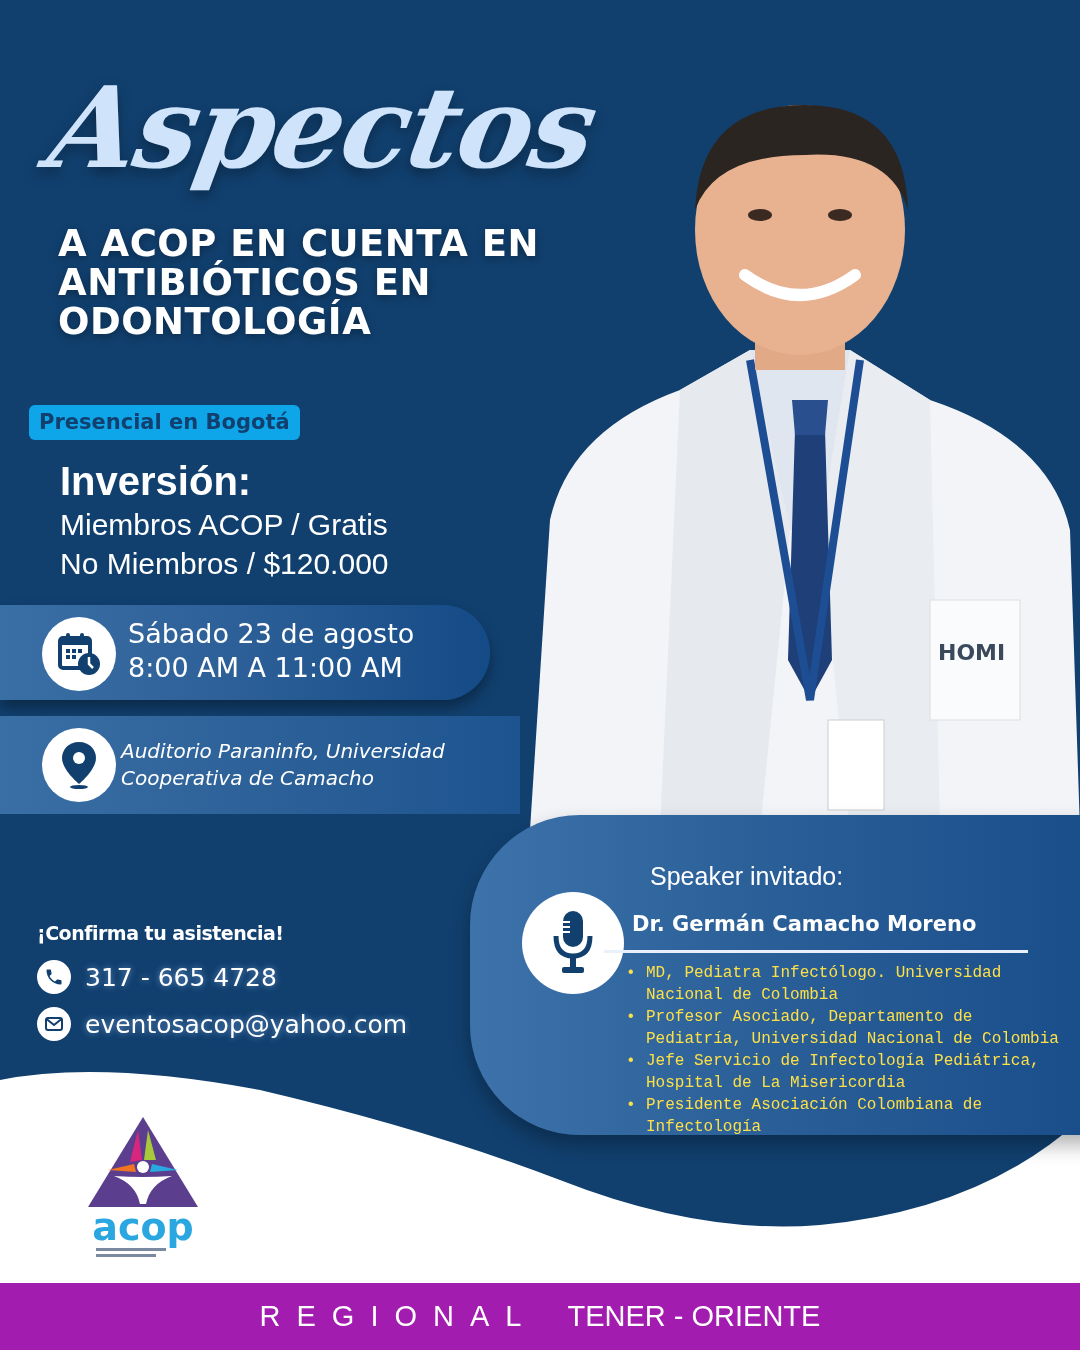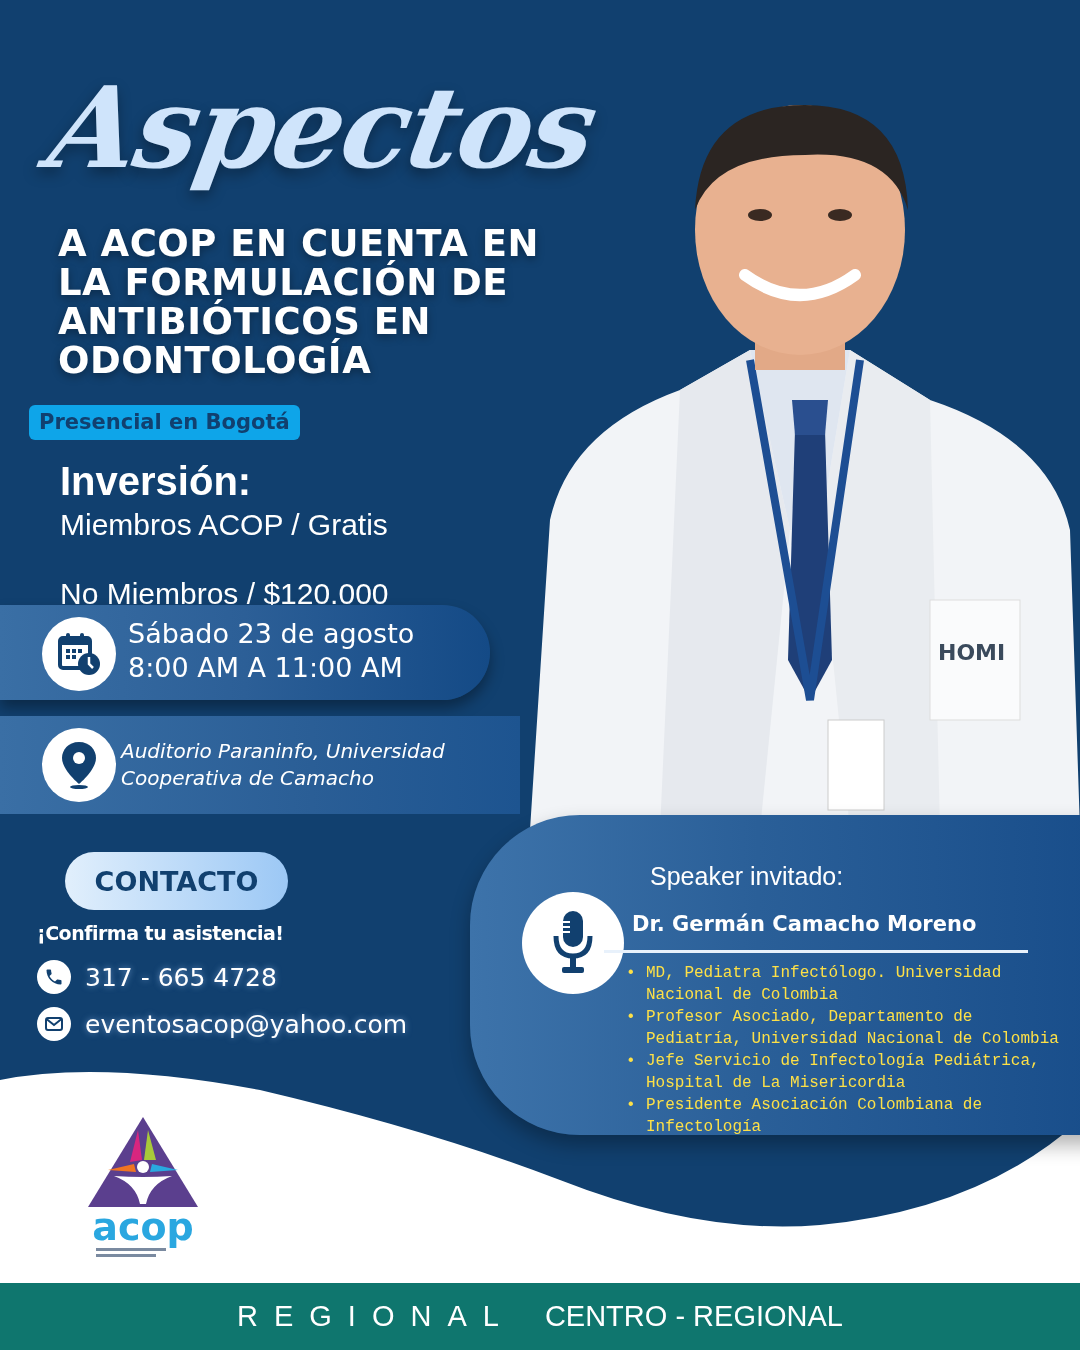--- a/index.html
+++ b/index.html
@@ -43,21 +43,21 @@
   .sp-name { position: absolute; left: 632px; top: 912px; color: #fff; font-family: "DejaVu Sans", sans-serif; font-weight: bold; font-size: 21px; }
   .sp-line { position: absolute; left: 604px; top: 950px; width: 424px; height: 3px; background: #e8f1fb; }
   .sp-list { position: absolute; left: 626px; top: 962px; width: 440px; list-style: none; color: #fde047; font-family: Liberation Mono, monospace; font-size: 16px; line-height: 22px; }
   .sp-list li { position: relative; padding-left: 20px; }
   .sp-list li::before { content: "•"; position: absolute; left: 0; top: 0; }
 
   .wave { position: absolute; left: 0; top: 1060px; width: 1080px; height: 230px; }
 
   .logo { position: absolute; left: 78px; top: 1112px; width: 130px; height: 150px; }
 
-  .footer { position: absolute; left: 0; top: 1283px; width: 1080px; height: 67px; background: #0f766e; display: flex; align-items: center; justify-content: center; color: #fff; font-size: 29px; font-family: "Liberation Sans", sans-serif; }
+  .footer { position: absolute; left: 0; top: 1283px; width: 1080px; height: 67px; background: #a21caf; display: flex; align-items: center; justify-content: center; color: #fff; font-size: 29px; font-family: "Liberation Sans", sans-serif; }
   .footer .reg { letter-spacing: 16px; margin-right: 30px; }
 </style>
 </head>
 <body>
 
 <div class="poster">
 
   <div class="photo">
     <svg viewBox="0 0 570 730" xmlns="http://www.w3.org/2000/svg">
 
@@ -81,30 +81,29 @@
       <path d="M235 175 Q290 215 345 175" stroke="#fff" stroke-width="12" fill="none" stroke-linecap="round"></path>
       <ellipse cx="250" cy="115" rx="12" ry="6" fill="#3a2a22"></ellipse>
       <ellipse cx="330" cy="115" rx="12" ry="6" fill="#3a2a22"></ellipse>
     </svg>
   </div>
 
   <div class="script-title">Aspectos</div>
 
   <div class="headline">
     <div>A ACOP EN CUENTA EN</div>
-    <div>LA FORMULACIÓN DE</div>
     <div>ANTIBIÓTICOS EN</div>
     <div>ODONTOLOGÍA</div>
   </div>
 
   <div class="badge">Presencial en Bogotá</div>
 
   <div class="inv-title">Inversión:</div>
   <div class="inv-line" style="top:508px">Miembros ACOP / Gratis</div>
-  <div class="inv-line" style="top:577px">No Miembros / $120.000</div>
+  <div class="inv-line" style="top:547px">No Miembros / $120.000</div>
 
   <div class="band date">
     <div class="circ">
       <svg width="46" height="46" viewBox="0 0 46 46">
         <rect x="4" y="7" width="30" height="30" rx="3" fill="none" stroke="#11406f" stroke-width="4"></rect>
         <rect x="4" y="7" width="30" height="7" fill="#11406f"></rect>
         <rect x="10" y="2" width="4" height="9" rx="2" fill="#11406f"></rect>
         <rect x="24" y="2" width="4" height="9" rx="2" fill="#11406f"></rect>
         <g fill="#11406f">
             <rect x="10" y="18" width="4" height="4"></rect>
@@ -130,21 +129,20 @@
         <circle cx="20" cy="18" r="6" fill="#fff"></circle>
         <ellipse cx="20" cy="47" rx="9" ry="2" fill="#11406f"></ellipse>
       </svg>
     </div>
     <div class="loc-text">
       <div>Auditorio Paraninfo, Universidad</div>
       <div>Cooperativa de Camacho</div>
     </div>
   </div>
 
-  <div class="contact-pill">CONTACTO</div>
   <div class="confirm">¡Confirma tu asistencia!</div>
 
   <div class="crow" style="top:960px">
     <span class="ic">
       <svg width="20" height="20" viewBox="0 0 24 24">
           <path d="M6.6 10.8c1.4 2.8 3.8 5.1 6.6 6.6l2.2-2.2c.3-.3.7-.4 1-.2 1.1.4 2.3.6 3.6.6.6 0 1 .4 1 1V20c0 .6-.4 1-1 1C10.6 21 3 13.4 3 4c0-.6.4-1 1-1h3.5c.6 0 1 .4 1 1 0 1.3.2 2.5.6 3.6.1.3 0 .7-.2 1z" fill="#11406f"></path>
         </svg>
     </span>
     <span class="tx">317 - 665 4728</span>
   </div>
@@ -197,15 +195,15 @@
       <circle cx="65" cy="55" r="6" fill="#fff"></circle>
       <path d="M36 64 Q65 66 94 64 Q72 72 68 92 L62 92 Q58 72 36 64 Z" fill="#fff"></path>
       <text x="65" y="128" text-anchor="middle" font-family="DejaVu Sans, sans-serif" font-weight="bold" font-size="38" fill="#2aa7e0">acop</text>
       <rect x="18" y="136" width="70" height="3" fill="#7a8aa0"></rect>
       <rect x="18" y="142" width="60" height="3" fill="#7a8aa0"></rect>
     </svg>
   </div>
 
   <div class="footer">
     <span class="reg">REGIONAL</span>
-    <span>CENTRO - REGIONAL</span>
+    <span>TENER - ORIENTE</span>
   </div>
 </div>
 
 </body></html>

